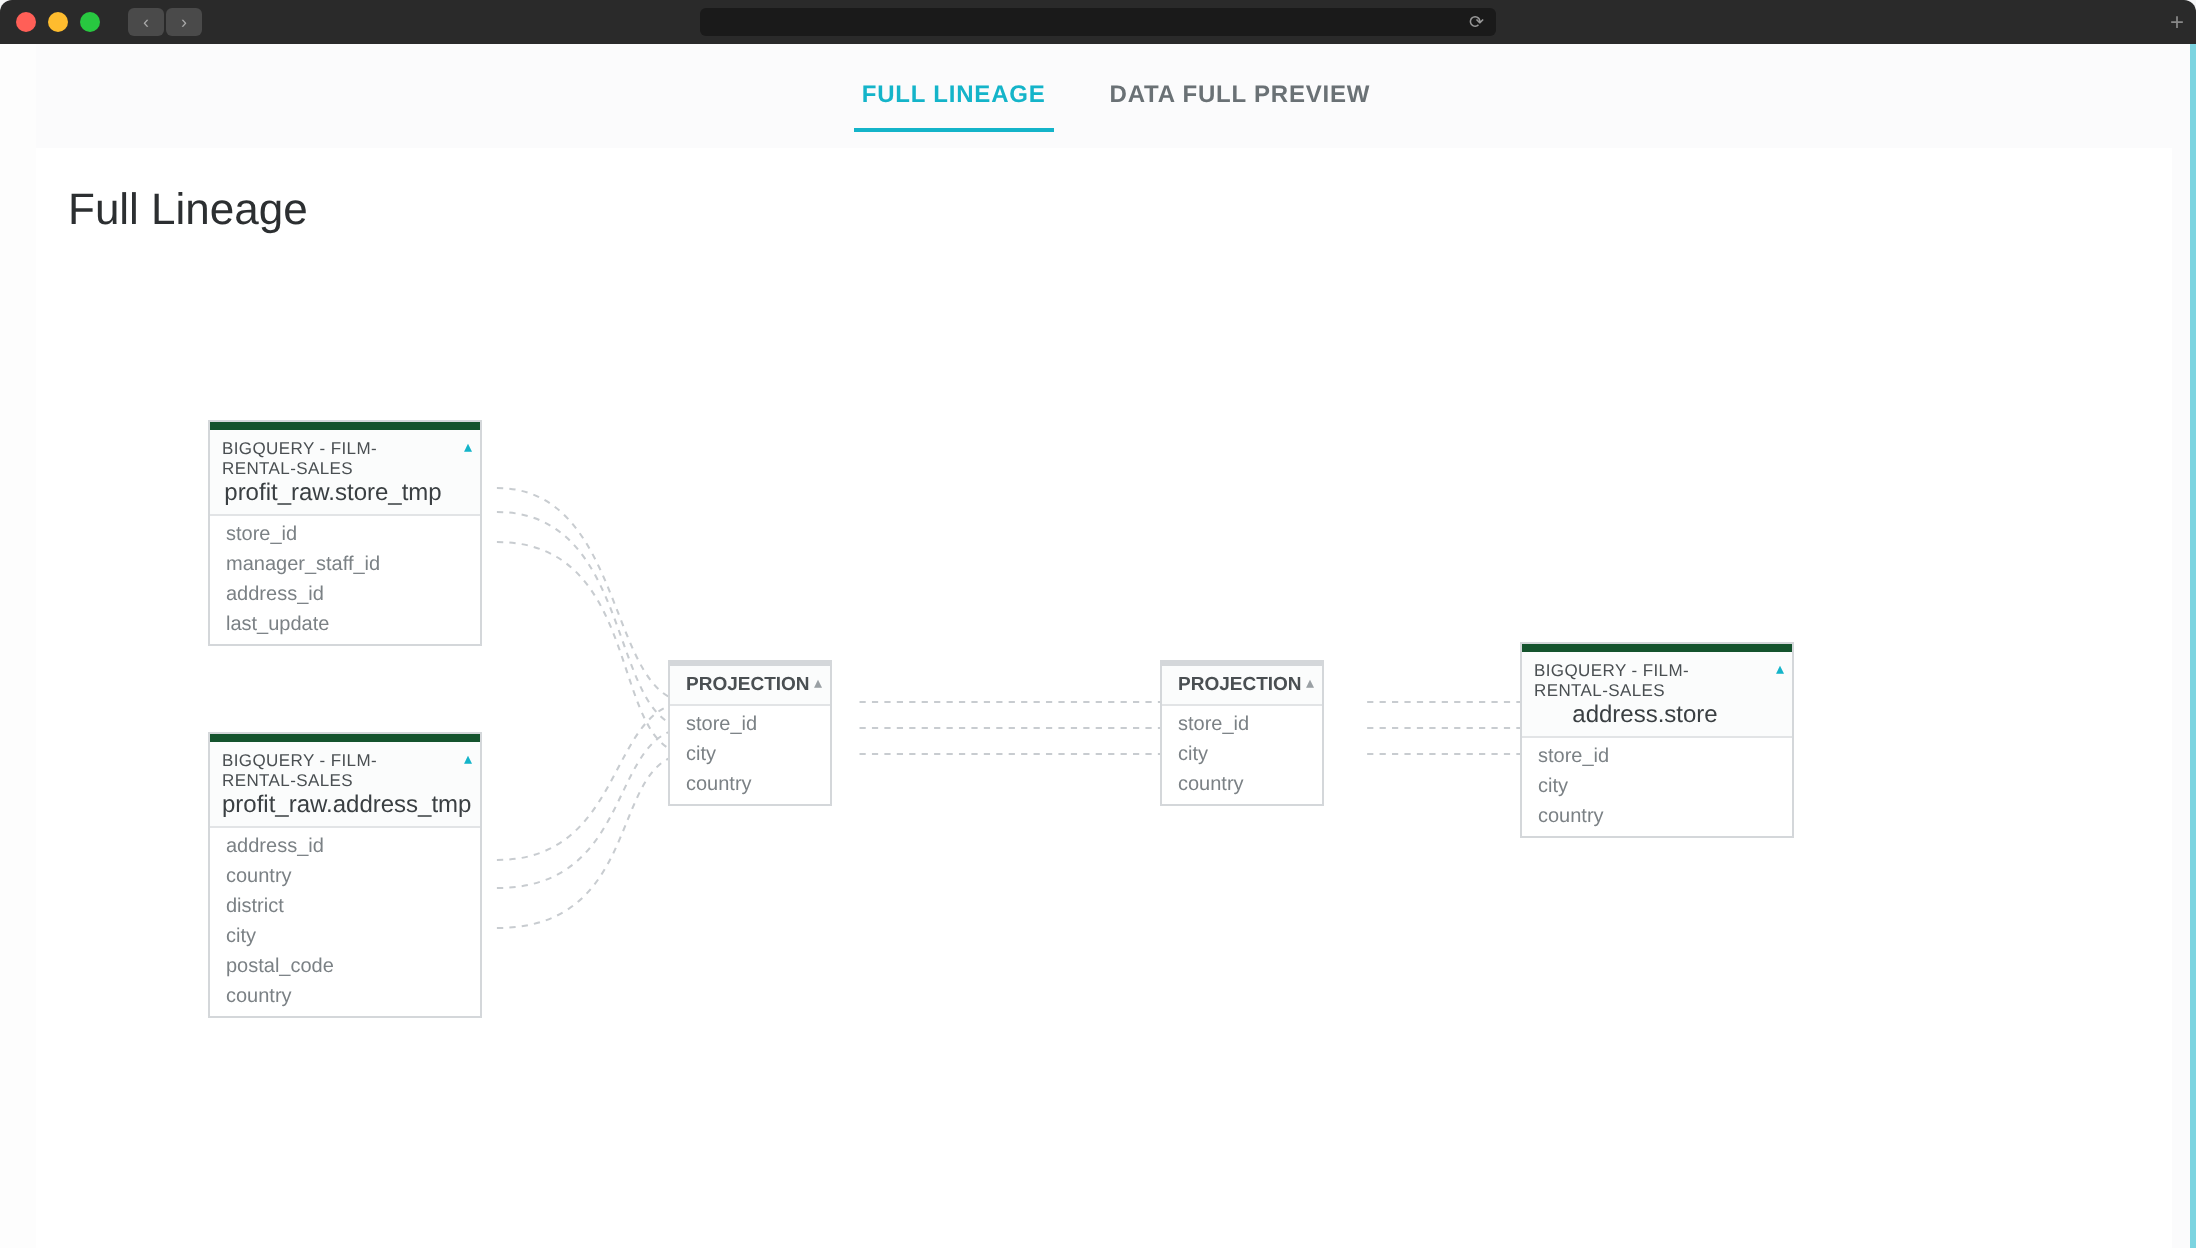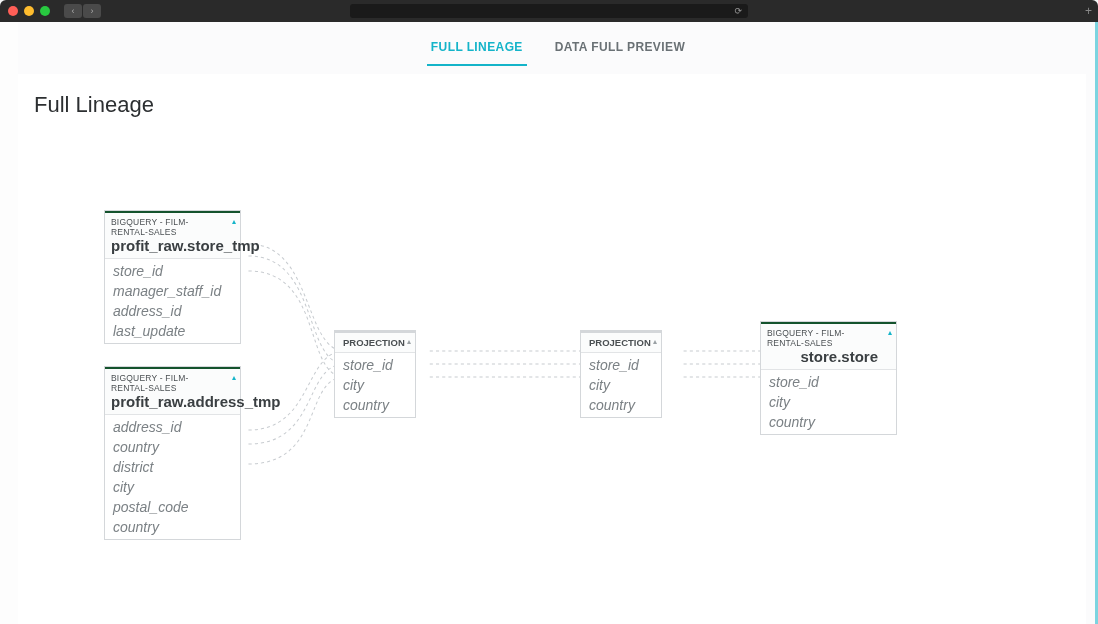--- a/index.html
+++ b/index.html
@@ -108,37 +108,37 @@
   }
   .node {
     position: absolute;
     background: #fff;
     border: 1px solid #d4d7da;
     font-size: 10px;
     color: #6e7579;
     min-width: 80px;
   }
   .node-header {
-    border-top: 2px solid #14532d;
+    border-top: 4px solid #14532d;
     border-bottom: 1px solid #e2e4e6;
     padding: 4px 18px 4px 6px;
     position: relative;
     background: #fbfcfc;
   }
   .node-header .src {
     font-size: 8.5px;
     letter-spacing: 0.2px;
     color: #4a4f52;
     text-align: left;
   }
   .node-header .name {
-    font-size: 15px;
-    font-weight: 700;
+    font-size: 12px;
+    font-weight: 400;
     color: #3a3f42;
-    text-align: right;
+    text-align: center;
   }
   .proj .node-header {
     border-top: 2px solid #d4d7da;
     padding: 4px 22px 4px 8px;
     text-align: left;
   }
   .proj .node-header .name {
     font-weight: 700;
     font-size: 9.5px;
     color: #4a4f52;
@@ -148,23 +148,22 @@
     position: absolute; right: 4px; top: 4px;
     color: #14b4c9; font-size: 8px;
     cursor: pointer;
   }
   .proj .toggle { color: #9aa0a4; }
   .node-body {
     padding: 2px 0;
   }
   .field {
     padding: 2px 8px;
-    font-size: 14px;
+    font-size: 10px;
     color: #7b8185;
-    font-style: italic;
   }
   svg.flows {
     position: absolute;
     inset: 0;
     width: 100%;
     height: 100%;
     pointer-events: none;
   }
   svg.flows path {
     fill: none;
@@ -285,21 +284,21 @@
             <div class="node-body">
               <div class="field">store_id</div>
               <div class="field">city</div>
               <div class="field">country</div>
             </div>
           </div>
 
           <div class="node" style="left:726px; top:195px; width:137px;">
             <div class="node-header">
               <div class="src">BIGQUERY - FILM-RENTAL-SALES</div>
-              <div class="name">store.store</div>
+              <div class="name">address.store</div>
               <span class="toggle">▴</span>
             </div>
             <div class="node-body">
               <div class="field">store_id</div>
               <div class="field">city</div>
               <div class="field">country</div>
             </div>
           </div>
 
         </div>

